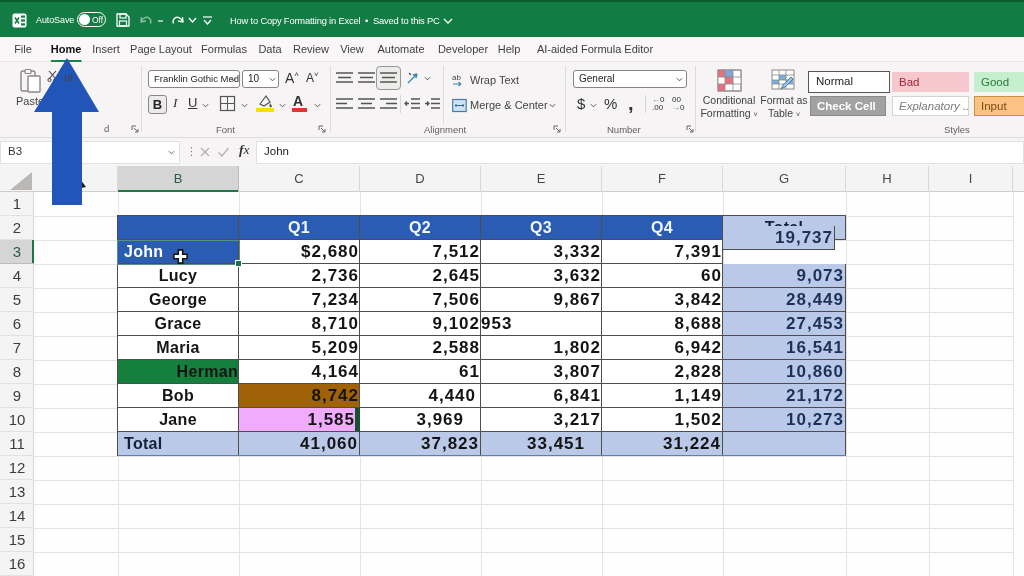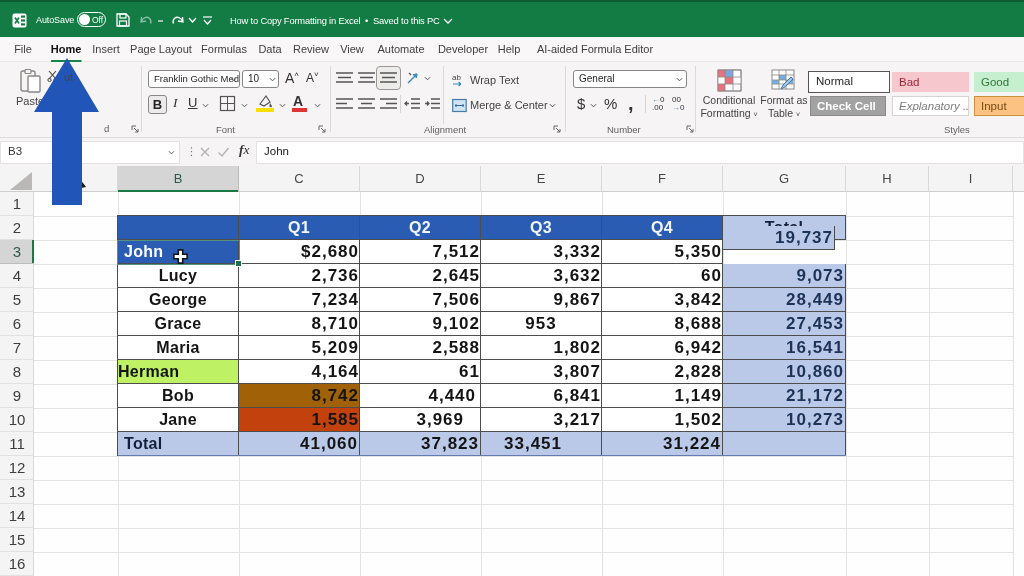--- a/index.html
+++ b/index.html
@@ -338,68 +338,68 @@
   <div class="cell" style="left:118px;top:49px;width:121px;height:24px;border-right:1px solid #4d4d4d;border-bottom:1px solid #4d4d4d;background:#2a5cb4;color:#f2f6ff;font-weight:bold;text-align:center;"></div>
   <div class="cell" style="left:239px;top:49px;width:121px;height:24px;border-right:1px solid #4d4d4d;border-bottom:1px solid #4d4d4d;background:#2a5cb4;color:#f2f6ff;font-weight:bold;text-align:center;">Q1</div>
   <div class="cell" style="left:360px;top:49px;width:121px;height:24px;border-right:1px solid #4d4d4d;border-bottom:1px solid #4d4d4d;background:#2a5cb4;color:#f2f6ff;font-weight:bold;text-align:center;">Q2</div>
   <div class="cell" style="left:481px;top:49px;width:121px;height:24px;border-right:1px solid #4d4d4d;border-bottom:1px solid #4d4d4d;background:#2a5cb4;color:#f2f6ff;font-weight:bold;text-align:center;">Q3</div>
   <div class="cell" style="left:602px;top:49px;width:121px;height:24px;border-right:1px solid #4d4d4d;border-bottom:1px solid #4d4d4d;background:#2a5cb4;color:#f2f6ff;font-weight:bold;text-align:center;">Q4</div>
   <div class="cell" style="left:723px;top:49px;width:123px;height:24px;border-right:1px solid #4d4d4d;border-bottom:1px solid #4d4d4d;background:#bac9e7;color:#14213c;font-weight:bold;text-align:center;">Total</div>
   <div class="cell" style="left:118px;top:73px;width:121px;height:24px;border-right:1px solid #4d4d4d;border-bottom:1px solid #4d4d4d;background:#2a5cb4;color:#fff;font-weight:bold;text-align:left;padding-left:6px;">John</div>
   <div class="cell" style="left:239px;top:73px;width:121px;height:24px;border-right:1px solid #4d4d4d;border-bottom:1px solid #4d4d4d;color:#141414;font-weight:bold;text-align:right;padding-right:0px;background:#fff;font-size:17px;letter-spacing:1px;">$2,680</div>
   <div class="cell" style="left:360px;top:73px;width:121px;height:24px;border-right:1px solid #4d4d4d;border-bottom:1px solid #4d4d4d;color:#141414;font-weight:bold;text-align:right;padding-right:0px;background:#fff;font-size:17px;letter-spacing:1px;">7,512</div>
   <div class="cell" style="left:481px;top:73px;width:121px;height:24px;border-right:1px solid #4d4d4d;border-bottom:1px solid #4d4d4d;color:#141414;font-weight:bold;text-align:right;padding-right:0px;background:#fff;font-size:17px;letter-spacing:1px;">3,332</div>
-  <div class="cell" style="left:602px;top:73px;width:121px;height:24px;border-right:1px solid #4d4d4d;border-bottom:1px solid #4d4d4d;color:#141414;font-weight:bold;text-align:right;padding-right:0px;background:#fff;font-size:17px;letter-spacing:1px;">5,350</div>
+  <div class="cell" style="left:602px;top:73px;width:121px;height:24px;border-right:1px solid #4d4d4d;border-bottom:1px solid #4d4d4d;color:#141414;font-weight:bold;text-align:right;padding-right:0px;background:#fff;font-size:17px;letter-spacing:1px;">7,391</div>
   <div class="cell" style="left:723px;top:59px;width:112px;height:24px;border-right:1px solid #4d4d4d;border-bottom:1px solid #4d4d4d;color:#1c3357;font-weight:bold;text-align:right;padding-right:1px;background:#bac9e7;font-size:17px;letter-spacing:1px;">19,737</div>
   <div class="cell" style="left:118px;top:97px;width:121px;height:24px;border-right:1px solid #4d4d4d;border-bottom:1px solid #4d4d4d;color:#141414;font-weight:bold;text-align:center;background:#fff;">Lucy</div>
   <div class="cell" style="left:239px;top:97px;width:121px;height:24px;border-right:1px solid #4d4d4d;border-bottom:1px solid #4d4d4d;color:#141414;font-weight:bold;text-align:right;padding-right:0px;background:#fff;font-size:17px;letter-spacing:1px;">2,736</div>
   <div class="cell" style="left:360px;top:97px;width:121px;height:24px;border-right:1px solid #4d4d4d;border-bottom:1px solid #4d4d4d;color:#141414;font-weight:bold;text-align:right;padding-right:0px;background:#fff;font-size:17px;letter-spacing:1px;">2,645</div>
   <div class="cell" style="left:481px;top:97px;width:121px;height:24px;border-right:1px solid #4d4d4d;border-bottom:1px solid #4d4d4d;color:#141414;font-weight:bold;text-align:right;padding-right:0px;background:#fff;font-size:17px;letter-spacing:1px;">3,632</div>
   <div class="cell" style="left:602px;top:97px;width:121px;height:24px;border-right:1px solid #4d4d4d;border-bottom:1px solid #4d4d4d;color:#141414;font-weight:bold;text-align:right;padding-right:0px;background:#fff;font-size:17px;letter-spacing:1px;">60</div>
   <div class="cell" style="left:723px;top:97px;width:123px;height:24px;border-right:1px solid #4d4d4d;border-bottom:1px solid #4d4d4d;color:#1c3357;font-weight:bold;text-align:right;padding-right:1px;background:#bac9e7;font-size:17px;letter-spacing:1px;">9,073</div>
   <div class="cell" style="left:118px;top:121px;width:121px;height:24px;border-right:1px solid #4d4d4d;border-bottom:1px solid #4d4d4d;color:#141414;font-weight:bold;text-align:center;background:#fff;">George</div>
   <div class="cell" style="left:239px;top:121px;width:121px;height:24px;border-right:1px solid #4d4d4d;border-bottom:1px solid #4d4d4d;color:#141414;font-weight:bold;text-align:right;padding-right:0px;background:#fff;font-size:17px;letter-spacing:1px;">7,234</div>
   <div class="cell" style="left:360px;top:121px;width:121px;height:24px;border-right:1px solid #4d4d4d;border-bottom:1px solid #4d4d4d;color:#141414;font-weight:bold;text-align:right;padding-right:0px;background:#fff;font-size:17px;letter-spacing:1px;">7,506</div>
   <div class="cell" style="left:481px;top:121px;width:121px;height:24px;border-right:1px solid #4d4d4d;border-bottom:1px solid #4d4d4d;color:#141414;font-weight:bold;text-align:right;padding-right:0px;background:#fff;font-size:17px;letter-spacing:1px;">9,867</div>
   <div class="cell" style="left:602px;top:121px;width:121px;height:24px;border-right:1px solid #4d4d4d;border-bottom:1px solid #4d4d4d;color:#141414;font-weight:bold;text-align:right;padding-right:0px;background:#fff;font-size:17px;letter-spacing:1px;">3,842</div>
   <div class="cell" style="left:723px;top:121px;width:123px;height:24px;border-right:1px solid #4d4d4d;border-bottom:1px solid #4d4d4d;color:#1c3357;font-weight:bold;text-align:right;padding-right:1px;background:#bac9e7;font-size:17px;letter-spacing:1px;">28,449</div>
   <div class="cell" style="left:118px;top:145px;width:121px;height:24px;border-right:1px solid #4d4d4d;border-bottom:1px solid #4d4d4d;color:#141414;font-weight:bold;text-align:center;background:#fff;">Grace</div>
   <div class="cell" style="left:239px;top:145px;width:121px;height:24px;border-right:1px solid #4d4d4d;border-bottom:1px solid #4d4d4d;color:#141414;font-weight:bold;text-align:right;padding-right:0px;background:#fff;font-size:17px;letter-spacing:1px;">8,710</div>
   <div class="cell" style="left:360px;top:145px;width:121px;height:24px;border-right:1px solid #4d4d4d;border-bottom:1px solid #4d4d4d;color:#141414;font-weight:bold;text-align:right;padding-right:0px;background:#fff;font-size:17px;letter-spacing:1px;">9,102</div>
-  <div class="cell" style="left:481px;top:145px;width:121px;height:24px;border-right:1px solid #4d4d4d;border-bottom:1px solid #4d4d4d;color:#141414;font-weight:bold;text-align:center;padding-right:0px;background:#fff;font-size:17px;letter-spacing:1px;">953</div>
+  <div class="cell" style="left:481px;top:145px;width:121px;height:24px;border-right:1px solid #4d4d4d;border-bottom:1px solid #4d4d4d;color:#141414;font-weight:bold;text-align:left;padding-right:0px;background:#fff;font-size:17px;letter-spacing:1px;">953</div>
   <div class="cell" style="left:602px;top:145px;width:121px;height:24px;border-right:1px solid #4d4d4d;border-bottom:1px solid #4d4d4d;color:#141414;font-weight:bold;text-align:right;padding-right:0px;background:#fff;font-size:17px;letter-spacing:1px;">8,688</div>
   <div class="cell" style="left:723px;top:145px;width:123px;height:24px;border-right:1px solid #4d4d4d;border-bottom:1px solid #4d4d4d;color:#1c3357;font-weight:bold;text-align:right;padding-right:1px;background:#bac9e7;font-size:17px;letter-spacing:1px;">27,453</div>
   <div class="cell" style="left:118px;top:169px;width:121px;height:24px;border-right:1px solid #4d4d4d;border-bottom:1px solid #4d4d4d;color:#141414;font-weight:bold;text-align:center;background:#fff;">Maria</div>
   <div class="cell" style="left:239px;top:169px;width:121px;height:24px;border-right:1px solid #4d4d4d;border-bottom:1px solid #4d4d4d;color:#141414;font-weight:bold;text-align:right;padding-right:0px;background:#fff;font-size:17px;letter-spacing:1px;">5,209</div>
   <div class="cell" style="left:360px;top:169px;width:121px;height:24px;border-right:1px solid #4d4d4d;border-bottom:1px solid #4d4d4d;color:#141414;font-weight:bold;text-align:right;padding-right:0px;background:#fff;font-size:17px;letter-spacing:1px;">2,588</div>
   <div class="cell" style="left:481px;top:169px;width:121px;height:24px;border-right:1px solid #4d4d4d;border-bottom:1px solid #4d4d4d;color:#141414;font-weight:bold;text-align:right;padding-right:0px;background:#fff;font-size:17px;letter-spacing:1px;">1,802</div>
   <div class="cell" style="left:602px;top:169px;width:121px;height:24px;border-right:1px solid #4d4d4d;border-bottom:1px solid #4d4d4d;color:#141414;font-weight:bold;text-align:right;padding-right:0px;background:#fff;font-size:17px;letter-spacing:1px;">6,942</div>
   <div class="cell" style="left:723px;top:169px;width:123px;height:24px;border-right:1px solid #4d4d4d;border-bottom:1px solid #4d4d4d;color:#1c3357;font-weight:bold;text-align:right;padding-right:1px;background:#bac9e7;font-size:17px;letter-spacing:1px;">16,541</div>
-  <div class="cell" style="left:118px;top:193px;width:121px;height:24px;border-right:1px solid #4d4d4d;border-bottom:1px solid #4d4d4d;color:#141414;font-weight:bold;text-align:left;background:#bef264;">Herman</div>
+  <div class="cell" style="left:118px;top:193px;width:121px;height:24px;border-right:1px solid #4d4d4d;border-bottom:1px solid #4d4d4d;color:#141414;font-weight:bold;text-align:right;background:#15803d;">Herman</div>
   <div class="cell" style="left:239px;top:193px;width:121px;height:24px;border-right:1px solid #4d4d4d;border-bottom:1px solid #4d4d4d;color:#141414;font-weight:bold;text-align:right;padding-right:0px;background:#fff;font-size:17px;letter-spacing:1px;">4,164</div>
   <div class="cell" style="left:360px;top:193px;width:121px;height:24px;border-right:1px solid #4d4d4d;border-bottom:1px solid #4d4d4d;color:#141414;font-weight:bold;text-align:right;padding-right:0px;background:#fff;font-size:17px;letter-spacing:1px;">61</div>
   <div class="cell" style="left:481px;top:193px;width:121px;height:24px;border-right:1px solid #4d4d4d;border-bottom:1px solid #4d4d4d;color:#141414;font-weight:bold;text-align:right;padding-right:0px;background:#fff;font-size:17px;letter-spacing:1px;">3,807</div>
   <div class="cell" style="left:602px;top:193px;width:121px;height:24px;border-right:1px solid #4d4d4d;border-bottom:1px solid #4d4d4d;color:#141414;font-weight:bold;text-align:right;padding-right:0px;background:#fff;font-size:17px;letter-spacing:1px;">2,828</div>
   <div class="cell" style="left:723px;top:193px;width:123px;height:24px;border-right:1px solid #4d4d4d;border-bottom:1px solid #4d4d4d;color:#1c3357;font-weight:bold;text-align:right;padding-right:1px;background:#bac9e7;font-size:17px;letter-spacing:1px;">10,860</div>
   <div class="cell" style="left:118px;top:217px;width:121px;height:24px;border-right:1px solid #4d4d4d;border-bottom:1px solid #4d4d4d;color:#141414;font-weight:bold;text-align:center;background:#fff;">Bob</div>
   <div class="cell" style="left:239px;top:217px;width:121px;height:24px;border-right:1px solid #4d4d4d;border-bottom:1px solid #4d4d4d;color:#141414;font-weight:bold;text-align:right;padding-right:0px;background:#a16207;font-size:17px;letter-spacing:1px;">8,742</div>
   <div class="cell" style="left:360px;top:217px;width:121px;height:24px;border-right:1px solid #4d4d4d;border-bottom:1px solid #4d4d4d;color:#141414;font-weight:bold;text-align:right;padding-right:4px;background:#fff;font-size:17px;letter-spacing:1px;">4,440</div>
   <div class="cell" style="left:481px;top:217px;width:121px;height:24px;border-right:1px solid #4d4d4d;border-bottom:1px solid #4d4d4d;color:#141414;font-weight:bold;text-align:right;padding-right:0px;background:#fff;font-size:17px;letter-spacing:1px;">6,841</div>
   <div class="cell" style="left:602px;top:217px;width:121px;height:24px;border-right:1px solid #4d4d4d;border-bottom:1px solid #4d4d4d;color:#141414;font-weight:bold;text-align:right;padding-right:0px;background:#fff;font-size:17px;letter-spacing:1px;">1,149</div>
   <div class="cell" style="left:723px;top:217px;width:123px;height:24px;border-right:1px solid #4d4d4d;border-bottom:1px solid #4d4d4d;color:#1c3357;font-weight:bold;text-align:right;padding-right:1px;background:#bac9e7;font-size:17px;letter-spacing:1px;">21,172</div>
   <div class="cell" style="left:118px;top:241px;width:121px;height:24px;border-right:1px solid #4d4d4d;border-bottom:1px solid #4d4d4d;color:#141414;font-weight:bold;text-align:center;background:#fff;">Jane</div>
-  <div class="cell" style="left:239px;top:241px;width:121px;height:24px;border-right:1px solid #14532d;border-bottom:1px solid #4d4d4d;color:#141414;font-weight:bold;text-align:right;padding-right:0px;background:#c2410c;font-size:17px;letter-spacing:1px;">1,585</div>
+  <div class="cell" style="left:239px;top:241px;width:121px;height:24px;border-right:5px solid #14532d;border-bottom:1px solid #4d4d4d;color:#141414;font-weight:bold;text-align:right;padding-right:0px;background:#f0abfc;font-size:17px;letter-spacing:1px;">1,585</div>
   <div class="cell" style="left:360px;top:241px;width:121px;height:24px;border-right:1px solid #4d4d4d;border-bottom:1px solid #4d4d4d;color:#141414;font-weight:bold;text-align:right;padding-right:16px;background:#fff;font-size:17px;letter-spacing:1px;">3,969</div>
   <div class="cell" style="left:481px;top:241px;width:121px;height:24px;border-right:1px solid #4d4d4d;border-bottom:1px solid #4d4d4d;color:#141414;font-weight:bold;text-align:right;padding-right:0px;background:#fff;font-size:17px;letter-spacing:1px;">3,217</div>
   <div class="cell" style="left:602px;top:241px;width:121px;height:24px;border-right:1px solid #4d4d4d;border-bottom:1px solid #4d4d4d;color:#141414;font-weight:bold;text-align:right;padding-right:0px;background:#fff;font-size:17px;letter-spacing:1px;">1,502</div>
   <div class="cell" style="left:723px;top:241px;width:123px;height:24px;border-right:1px solid #4d4d4d;border-bottom:1px solid #4d4d4d;color:#1c3357;font-weight:bold;text-align:right;padding-right:1px;background:#bac9e7;font-size:17px;letter-spacing:1px;">10,273</div>
   <div class="cell" style="left:118px;top:265px;width:121px;height:24px;border-right:1px solid #4d4d4d;border-bottom:1px solid #4d4d4d;background:#bac9e7;color:#14213c;font-weight:bold;text-align:left;padding-left:6px;">Total</div>
   <div class="cell" style="left:239px;top:265px;width:121px;height:24px;border-right:1px solid #4d4d4d;border-bottom:1px solid #4d4d4d;background:#bac9e7;color:#141414;font-weight:bold;text-align:right;padding-right:1px;font-size:17px;letter-spacing:1px;">41,060</div>
   <div class="cell" style="left:360px;top:265px;width:121px;height:24px;border-right:1px solid #4d4d4d;border-bottom:1px solid #4d4d4d;background:#bac9e7;color:#141414;font-weight:bold;text-align:right;padding-right:1px;font-size:17px;letter-spacing:1px;">37,823</div>
-  <div class="cell" style="left:481px;top:265px;width:121px;height:24px;border-right:1px solid #4d4d4d;border-bottom:1px solid #4d4d4d;background:#bac9e7;color:#141414;font-weight:bold;text-align:center;padding-right:16px;font-size:17px;letter-spacing:1px;">33,451</div>
+  <div class="cell" style="left:481px;top:265px;width:121px;height:24px;border-right:1px solid #4d4d4d;border-bottom:1px solid #4d4d4d;background:#bac9e7;color:#141414;font-weight:bold;text-align:right;padding-right:16px;font-size:17px;letter-spacing:1px;">33,451</div>
   <div class="cell" style="left:602px;top:265px;width:121px;height:24px;border-right:1px solid #4d4d4d;border-bottom:1px solid #4d4d4d;background:#bac9e7;color:#141414;font-weight:bold;text-align:right;padding-right:1px;font-size:17px;letter-spacing:1px;">31,224</div>
   <div class="cell" style="left:723px;top:265px;width:123px;height:24px;border-right:1px solid #4d4d4d;border-bottom:1px solid #4d4d4d;background:#bac9e7;"></div>
   <div class="abs" style="left:117px;top:48px;width:1px;height:241px;background:#4d4d4d;"></div>
   <div class="abs" style="left:117px;top:48px;width:729px;height:1px;background:#4d4d4d;"></div>
   <div class="abs" style="left:118px;top:288px;width:728px;height:1px;background:#647bb0;"></div>
 </div>
 
 <div class="abs" style="left:117px;top:73px;width:123px;height:25px;border:1.5px solid #55917c;pointer-events:none;"></div>
 <div class="abs" style="left:235px;top:93px;width:7px;height:7px;background:#fff;"></div>
 <div class="abs" style="left:236px;top:94px;width:5px;height:5px;background:#1e6e47;"></div>

